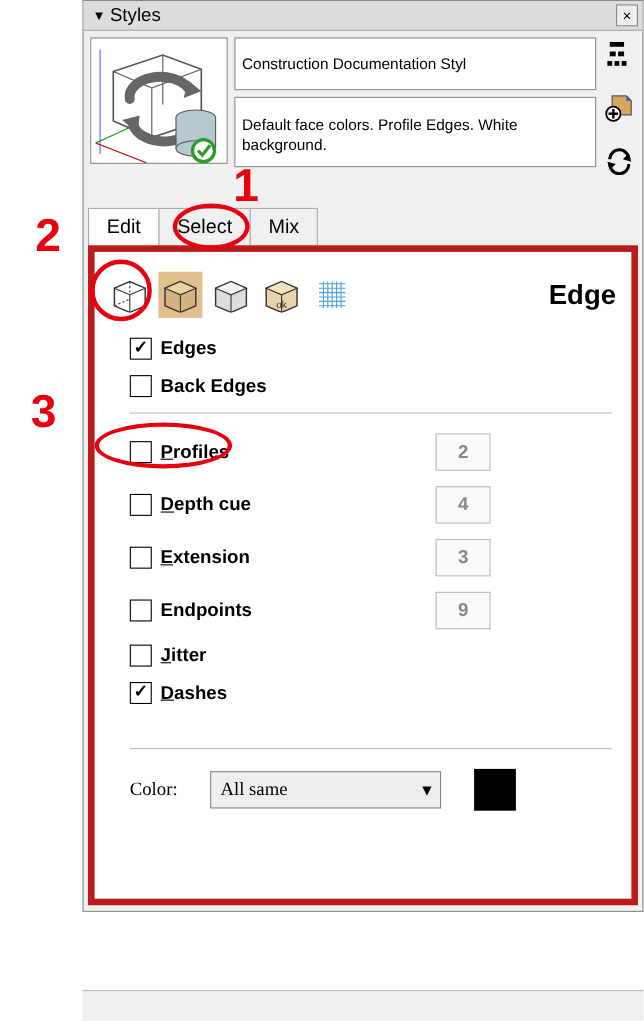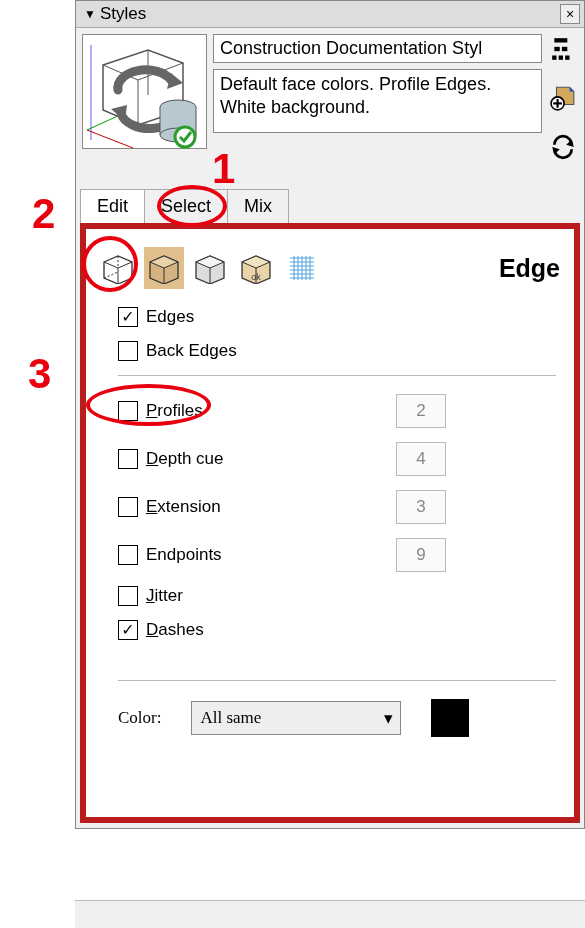--- a/index.html
+++ b/index.html
@@ -60,22 +60,22 @@
     .thumb svg { position: absolute; top:0; left:0; }
     .text-col {
       display: flex;
       flex-direction: column;
       gap: 6px;
       flex: 1;
     }
     .name-field, .desc-field {
       background: #fff;
       border: 1px solid #888;
-      padding: 3px 6px;
-      font-size: 18px;
+      padding: 15px 6px;
+      font-size: 14px;
     }
     .desc-field { height: 64px; line-height: 1.3; }
     .side-icons {
       width: 30px;
       display: flex;
       flex-direction: column;
       gap: 18px;
       align-items: center;
       padding-top: 2px;
     }
@@ -138,20 +138,21 @@
       font-weight: bold;
       font-size: 25px;
       padding-right: 6px;
     }
     .optrow {
       display: flex;
       align-items: center;
       margin-left: 24px;
       margin-bottom: 14px;
       gap: 8px;
+      font-weight: bold;
     }
     .chk {
       width: 20px;
       height: 20px;
       border: 1.5px solid #000;
       display: inline-flex;
       align-items: center;
       justify-content: center;
       flex-shrink: 0;
     }

